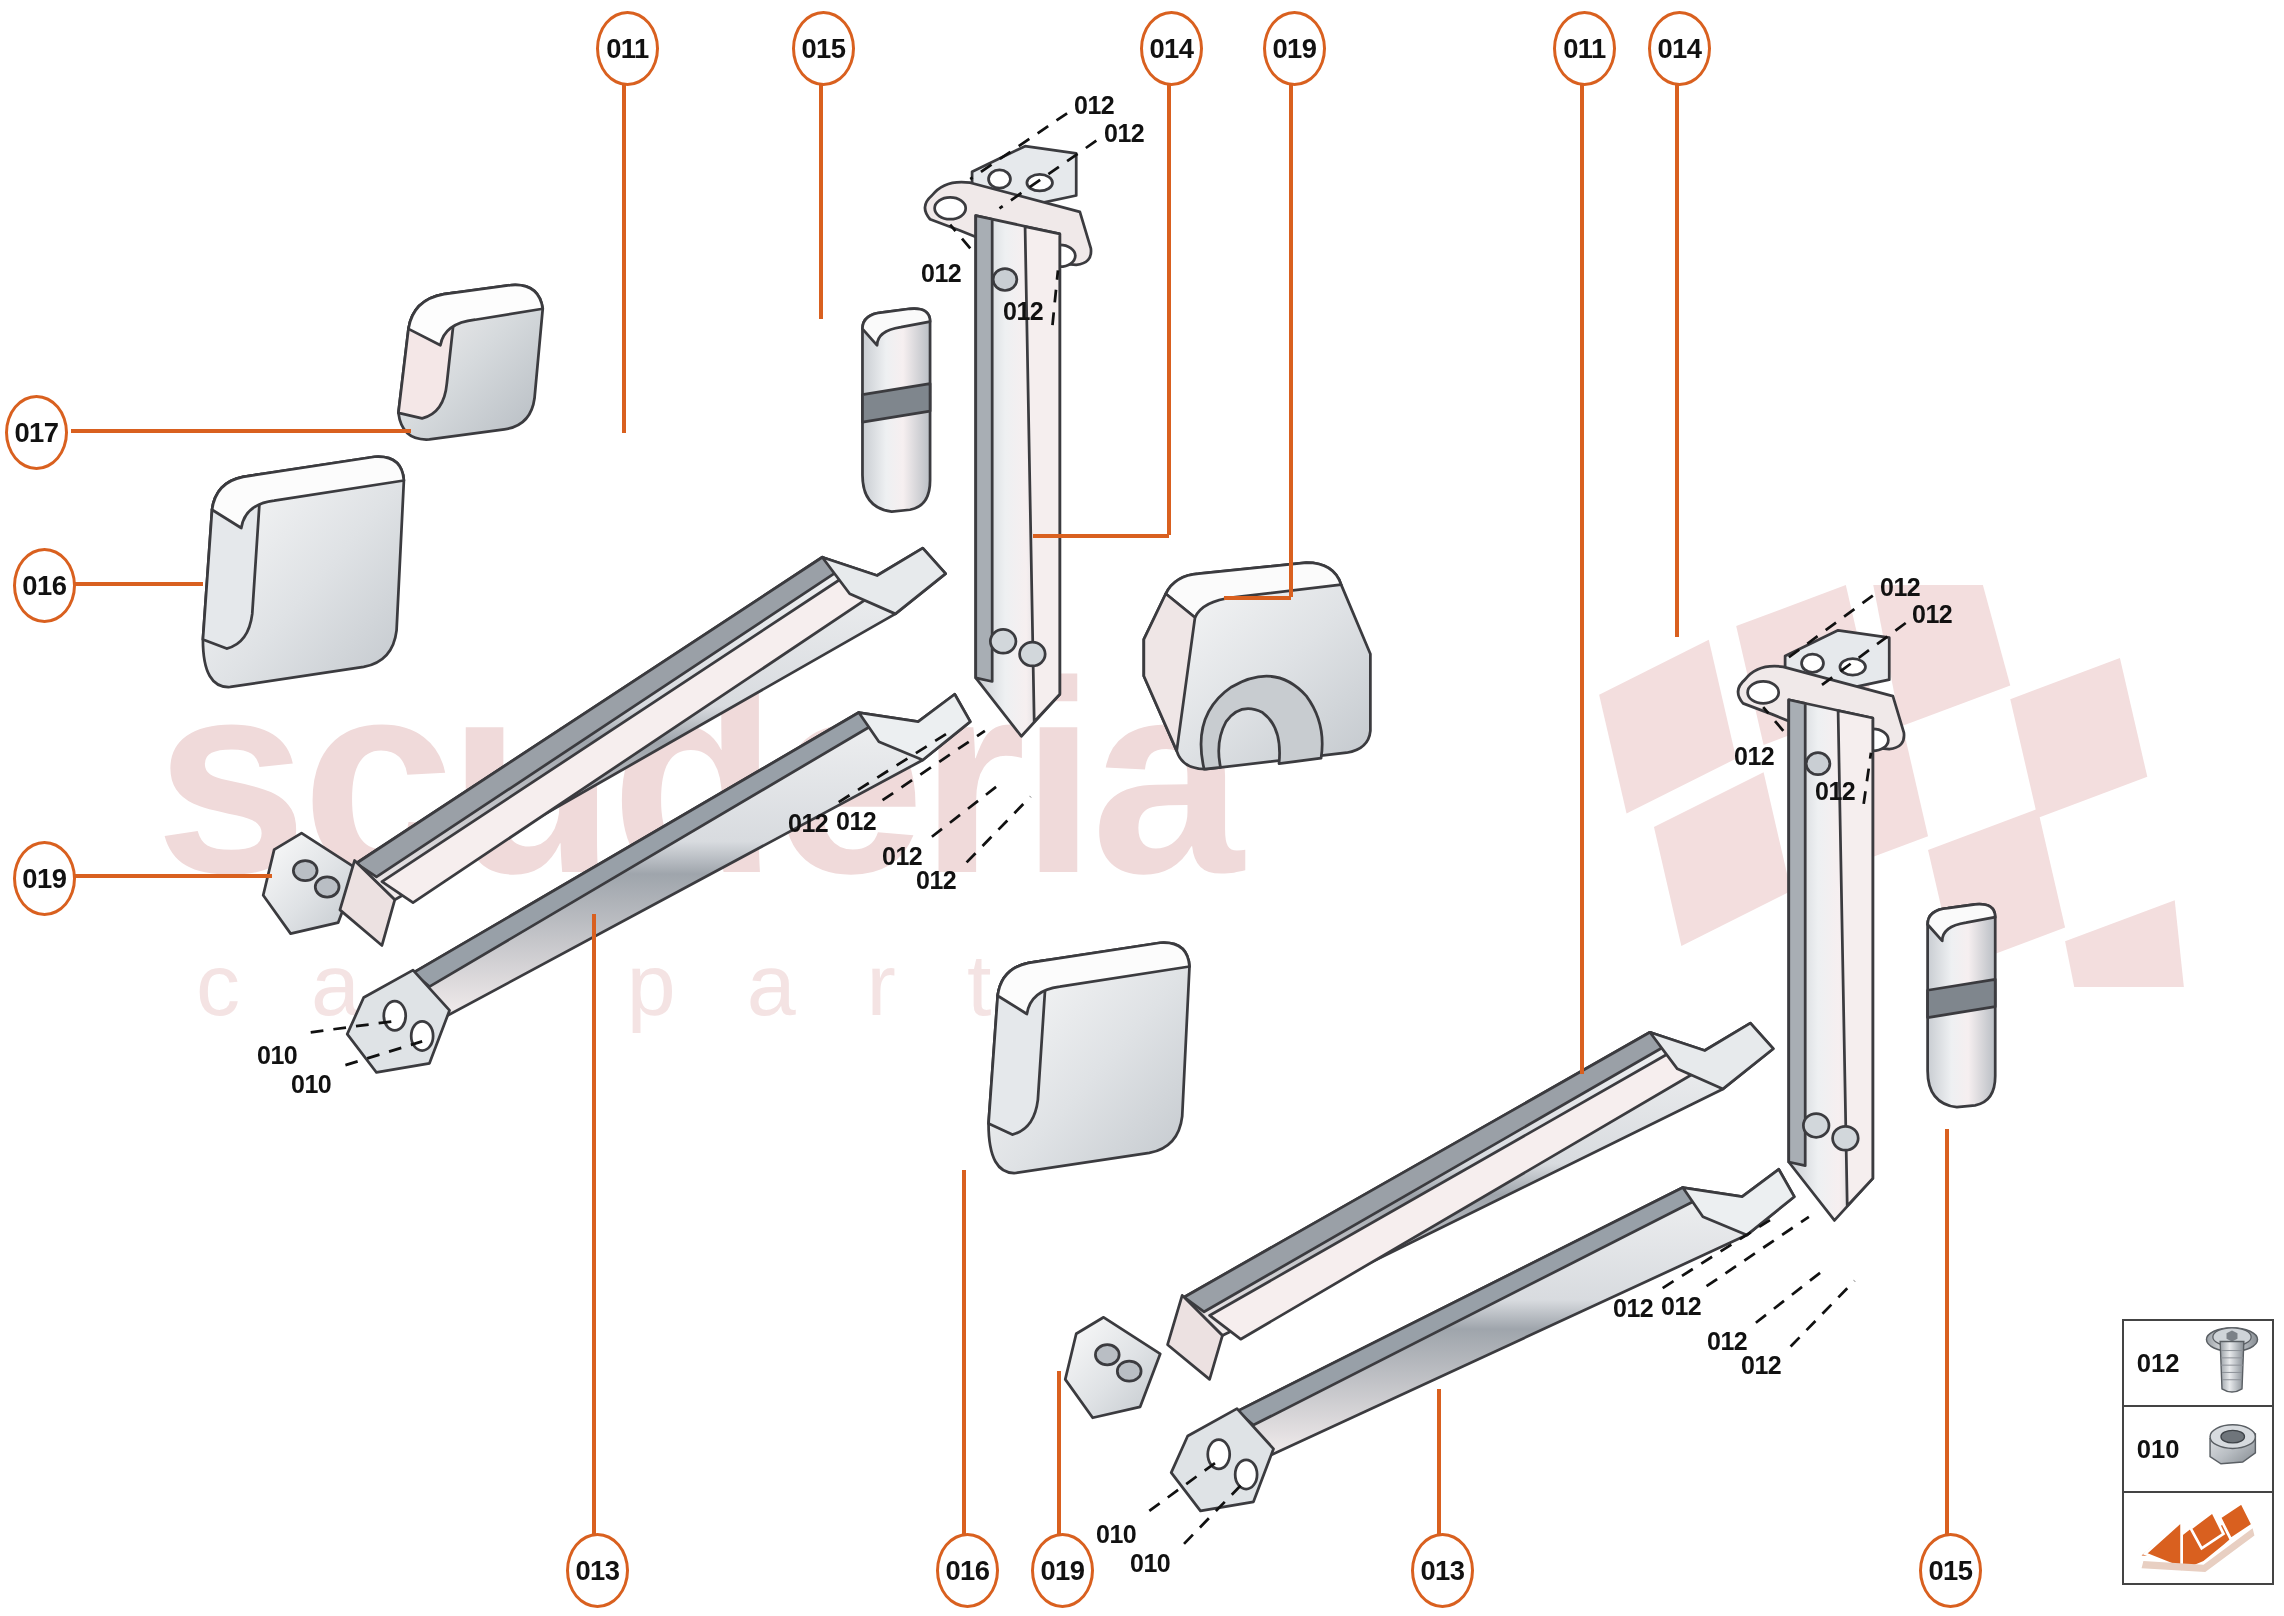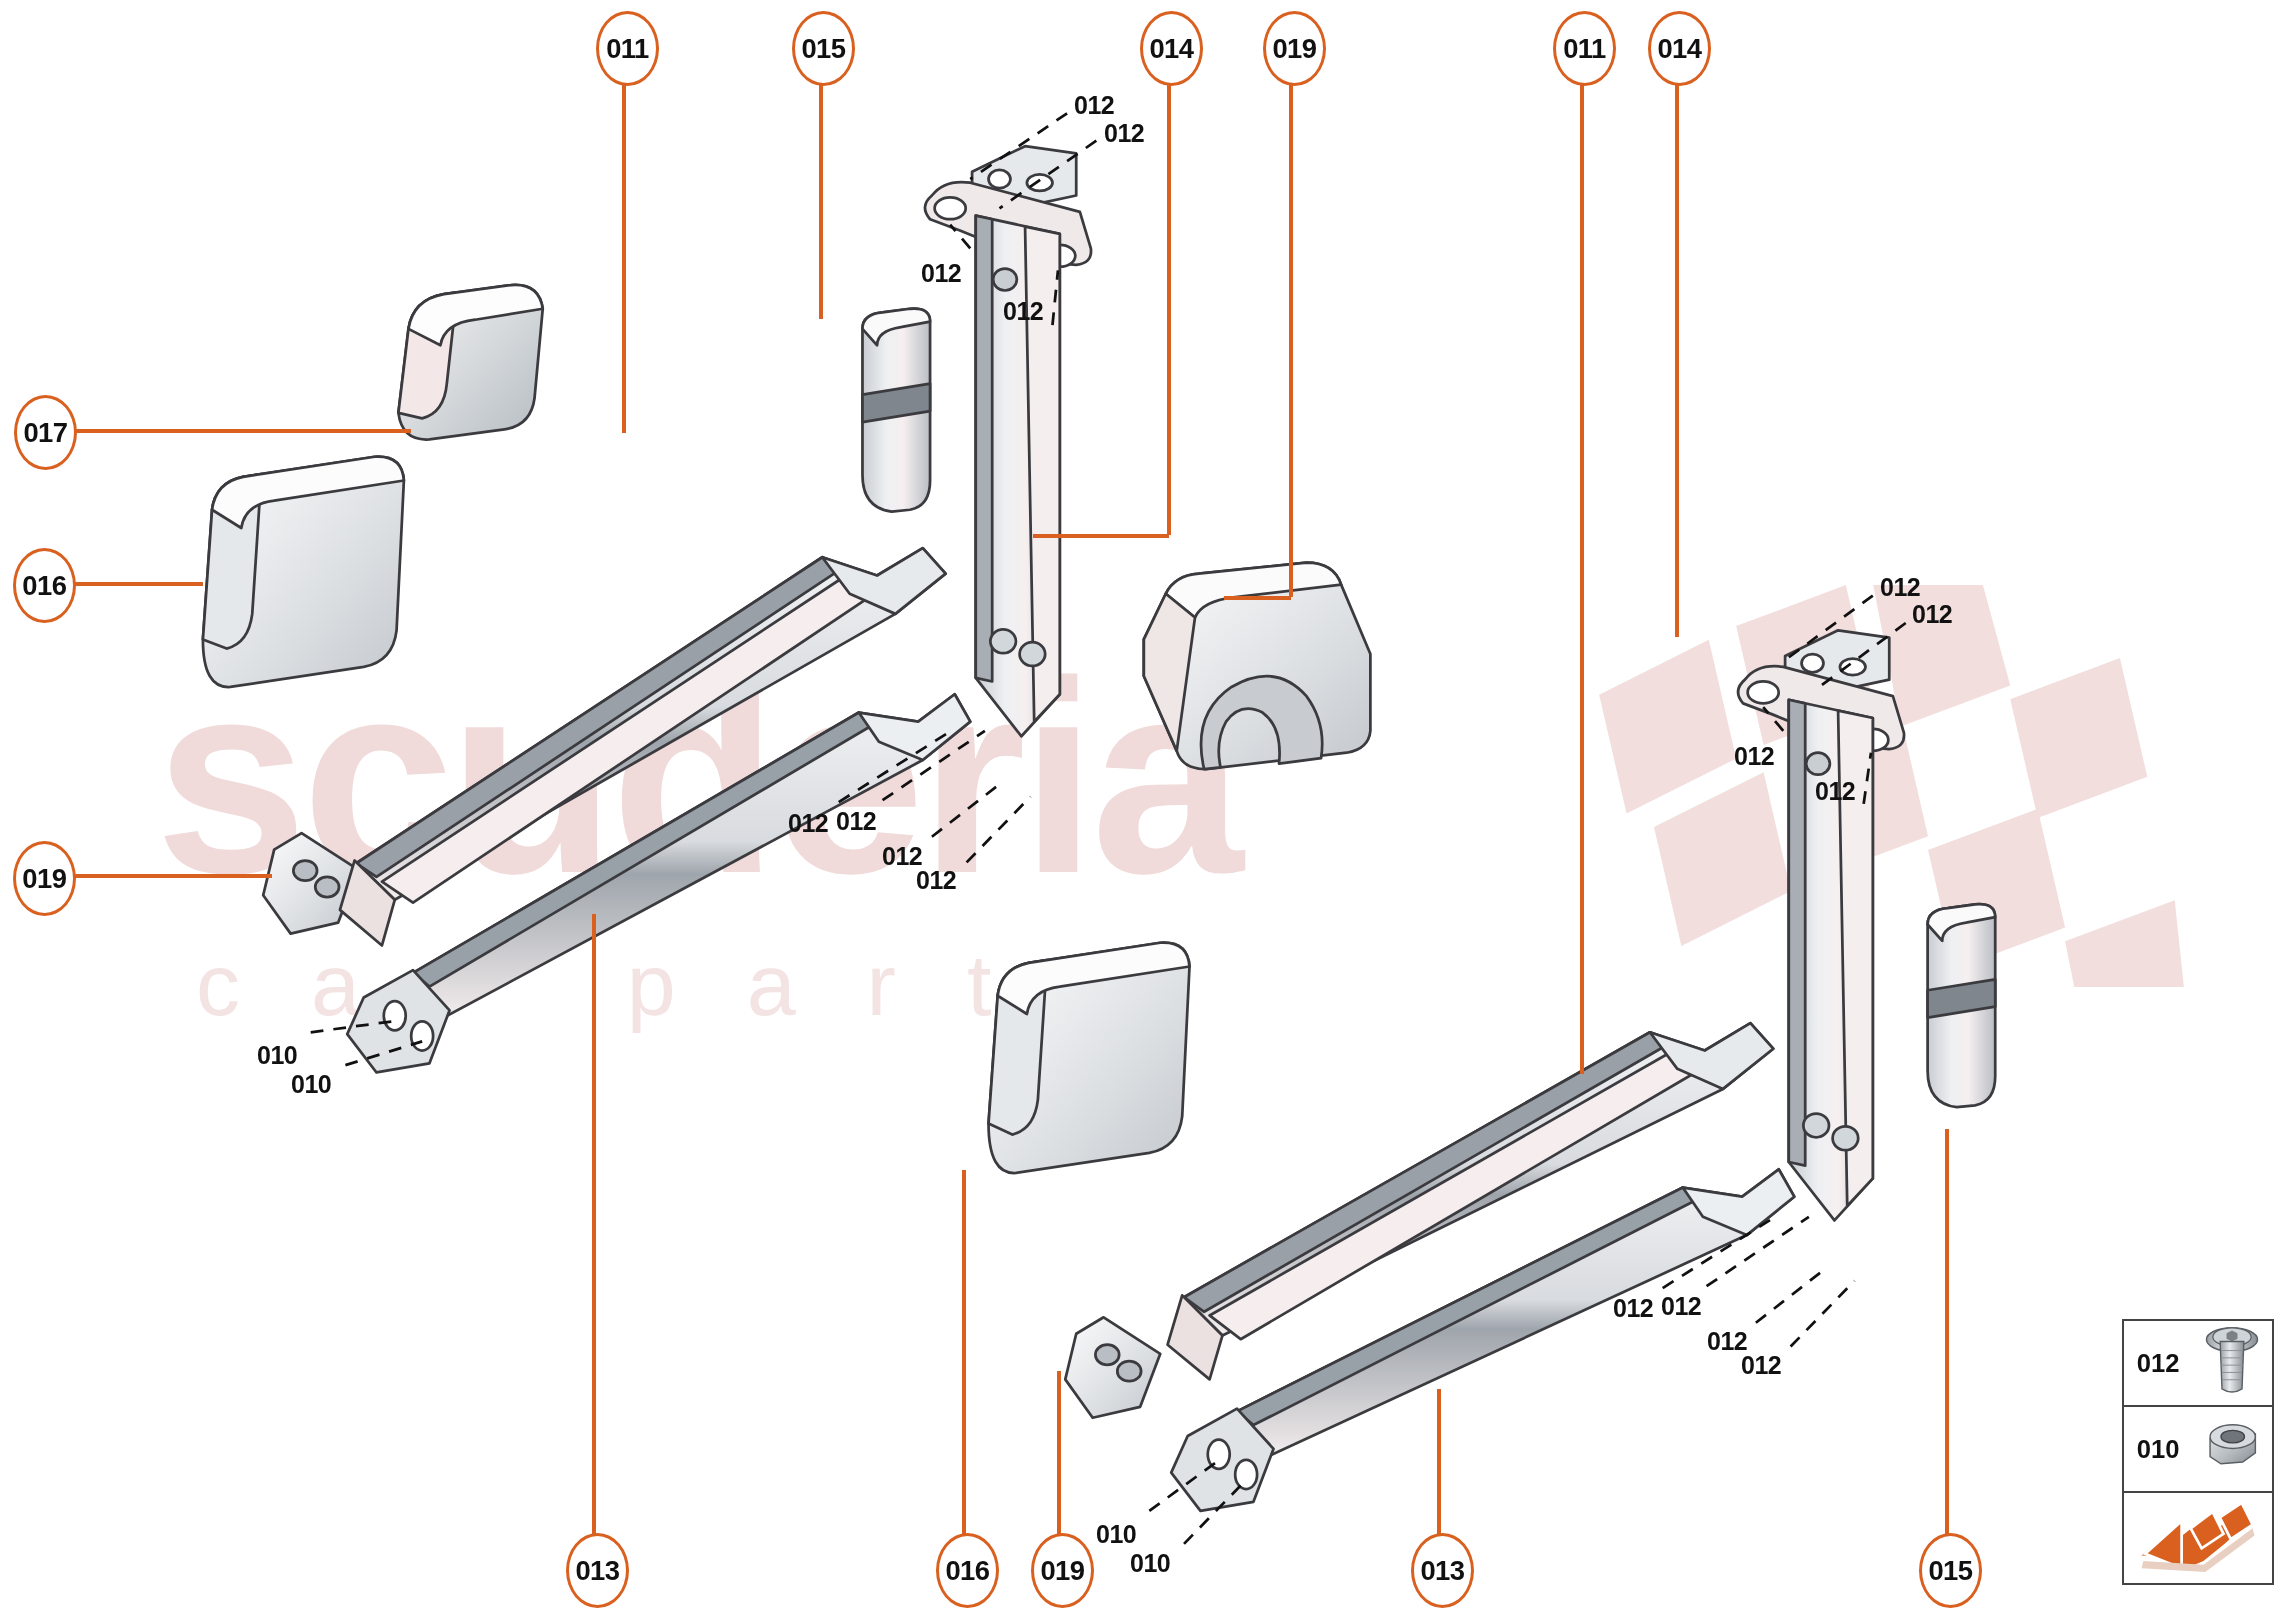--- a/index.html
+++ b/index.html
@@ -249,21 +249,21 @@
   <div class="lead lead-v" style="left:1437px; top:1389px; height:146px;"></div>
   <div class="lead lead-v" style="left:1945px; top:1129px; height:406px;"></div>
 
   <div id="callout-layer">
       <div class="callout" style="left: 596px; top: 11px;">011</div>
       <div class="callout" style="left: 792px; top: 11px;">015</div>
       <div class="callout" style="left: 1140px; top: 11px;">014</div>
       <div class="callout" style="left: 1263px; top: 11px;">019</div>
       <div class="callout" style="left: 1553px; top: 11px;">011</div>
       <div class="callout" style="left: 1648px; top: 11px;">014</div>
-      <div class="callout" style="left: 14px; top: 395px;">017</div>
+      <div class="callout" style="left: 5px; top: 395px;">017</div>
       <div class="callout" style="left: 12.8px; top: 548px;">016</div>
       <div class="callout" style="left: 12.8px; top: 841px;">019</div>
       <div class="callout" style="left: 566px; top: 1533px;">013</div>
       <div class="callout" style="left: 936px; top: 1533px;">016</div>
       <div class="callout" style="left: 1031px; top: 1533px;">019</div>
       <div class="callout" style="left: 1411px; top: 1533px;">013</div>
       <div class="callout" style="left: 1919px; top: 1533px;">015</div>
     </div>
 
   <div id="tag-layer">

